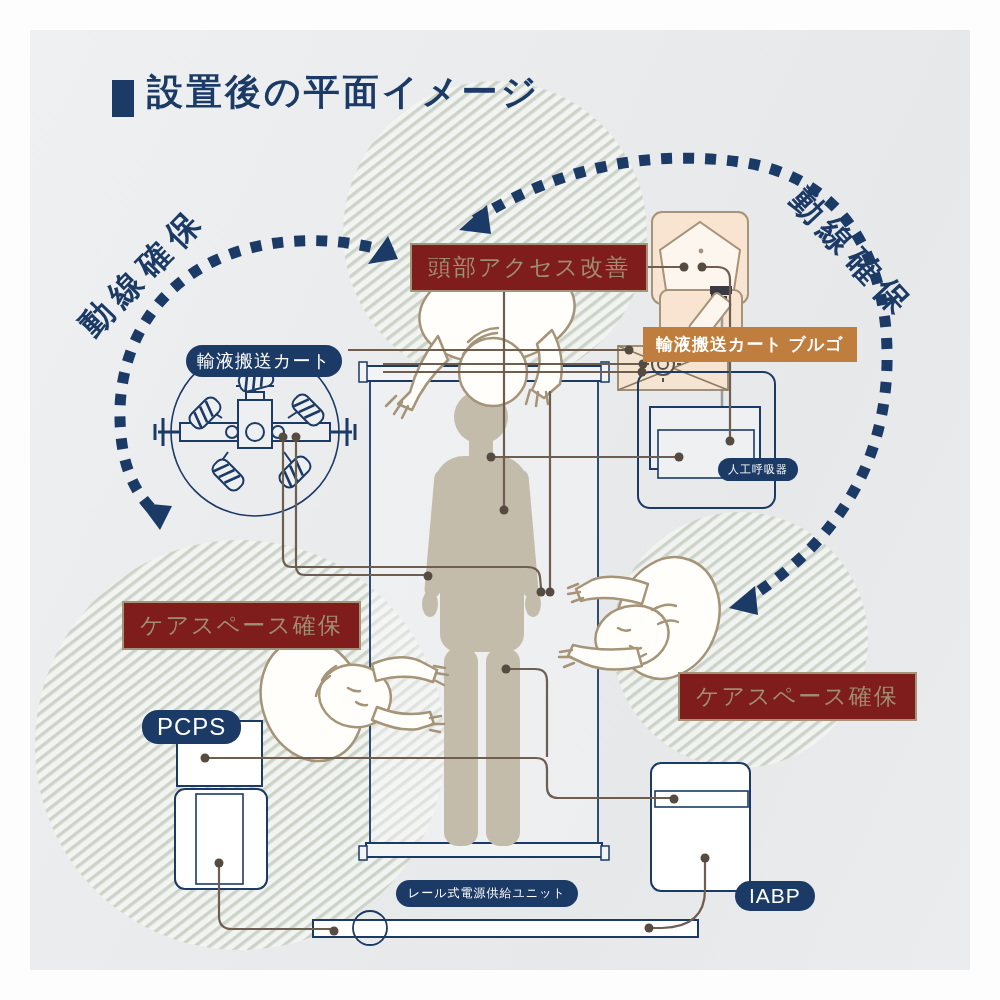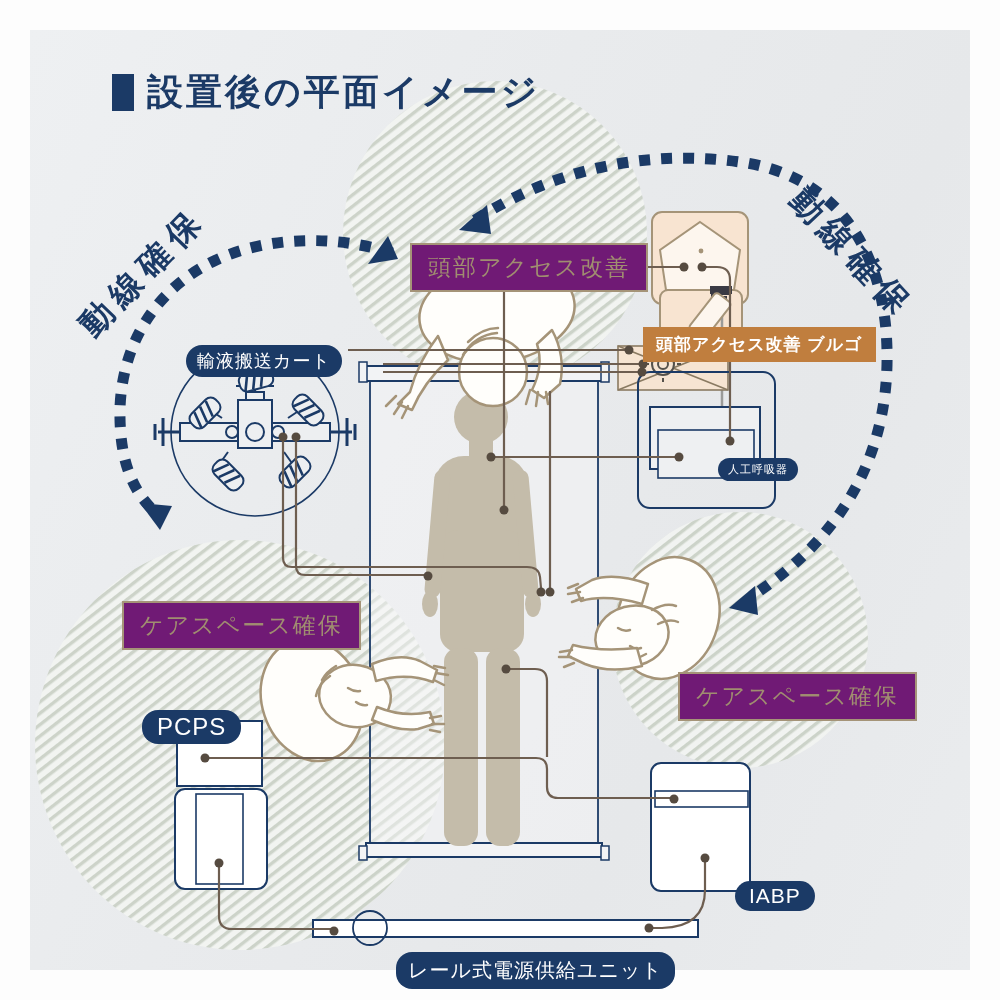--- a/index.html
+++ b/index.html
@@ -7,37 +7,37 @@
     width:1000px;height:1000px;position:relative;background:#fdfdfd;
     font-family:"Liberation Sans","DejaVu Sans",sans-serif;overflow:hidden;
   }
   .stage{
     position:absolute;left:30px;top:30px;width:940px;height:940px;
     background:linear-gradient(115deg,#eef0f2 0%,#e9ebed 40%,#e6e8ea 70%,#eaecee 100%);
     z-index:1;
   }
   svg.art{position:absolute;left:0;top:0;z-index:2;}
   .lbl{position:absolute;z-index:5;white-space:nowrap;box-sizing:border-box;}
-  .title{left:92px;top:68px;display:flex;align-items:center;gap:13px;padding-left:20px;}
+  .title{left:92px;top:68px;display:flex;align-items:flex-end;gap:13px;padding-left:20px;}
   .title .bullet{width:22px;height:37px;background:#1b3a66;}
   .title .txt{font-size:36px;font-weight:bold;color:#1b3a66;letter-spacing:3px;}
-  .tanbox{background:#701a75;border:2px solid #a59478;color:#a08e70;
+  .tanbox{background:#7f1d1d;border:2px solid #a59478;color:#a08e70;
     font-size:23px;letter-spacing:2px;padding:7px 16px;}
   .navybox{background:#1b3a66;color:#ffffff;font-weight:normal;border-radius:16px;}
   .orangebox{background:#c07e3e;color:#ffffff;font-weight:bold;
     font-size:17px;letter-spacing:1px;padding:6px 13px;}
   #lbl-head-access{left:410px;top:243px;}
   #lbl-care-left{left:122px;top:601px;}
   #lbl-care-right{left:678px;top:672px;}
   #lbl-iv-cart{left:186px;top:345px;font-size:18px;padding:4px 11px;letter-spacing:1px;}
   #lbl-column{left:643px;top:327px;}
   #lbl-ventilator{left:718px;top:458px;font-size:11px;padding:4px 10px;letter-spacing:1px;}
   #lbl-pcps{left:142px;top:710px;font-size:24px;padding:3px 15px;letter-spacing:1px;}
   #lbl-iabp{left:735px;top:837px;font-size:21px;padding:3px 14px;letter-spacing:1px;margin-top:44px;}
-  #lbl-rail{left:396px;top:952px;font-size:20px;padding:5px 12px;letter-spacing:1px;}
+  #lbl-rail{left:396px;top:880px;font-size:12px;padding:5px 12px;letter-spacing:1px;}
   .flowtext{
     position:absolute;z-index:5;font-size:33px;font-weight:bold;color:#1b3a66;
     letter-spacing:8px;white-space:nowrap;
   }
   #flow-left{left:143px;top:272px;transform:translate(-50%,-50%) rotate(-46deg);}
   #flow-right{left:852px;top:254px;transform:translate(-50%,-50%) rotate(47deg);}
 </style>
 </head>
 <body>
 
@@ -240,19 +240,19 @@
 <div class="lbl title">
   <span class="bullet"></span>
   <span class="txt">設置後の平面イメージ</span>
 </div>
 
 <div class="lbl flowtext" id="flow-left">動線確保</div>
 <div class="lbl flowtext" id="flow-right">動線確保</div>
 
 <div class="lbl tanbox" id="lbl-head-access">頭部アクセス改善</div>
 <div class="lbl navybox" id="lbl-iv-cart">輸液搬送カート</div>
-<div class="lbl orangebox" id="lbl-column">頭部アクセス改善 ブルゴ</div>
+<div class="lbl orangebox" id="lbl-column">輸液搬送カート ブルゴ</div>
 <div class="lbl navybox" id="lbl-ventilator">人工呼吸器</div>
 <div class="lbl tanbox" id="lbl-care-left">ケアスペース確保</div>
 <div class="lbl tanbox" id="lbl-care-right">ケアスペース確保</div>
 <div class="lbl navybox" id="lbl-pcps">PCPS</div>
 <div class="lbl navybox" id="lbl-iabp">IABP</div>
 <div class="lbl navybox" id="lbl-rail">レール式電源供給ユニット</div>
 
 </body></html>

